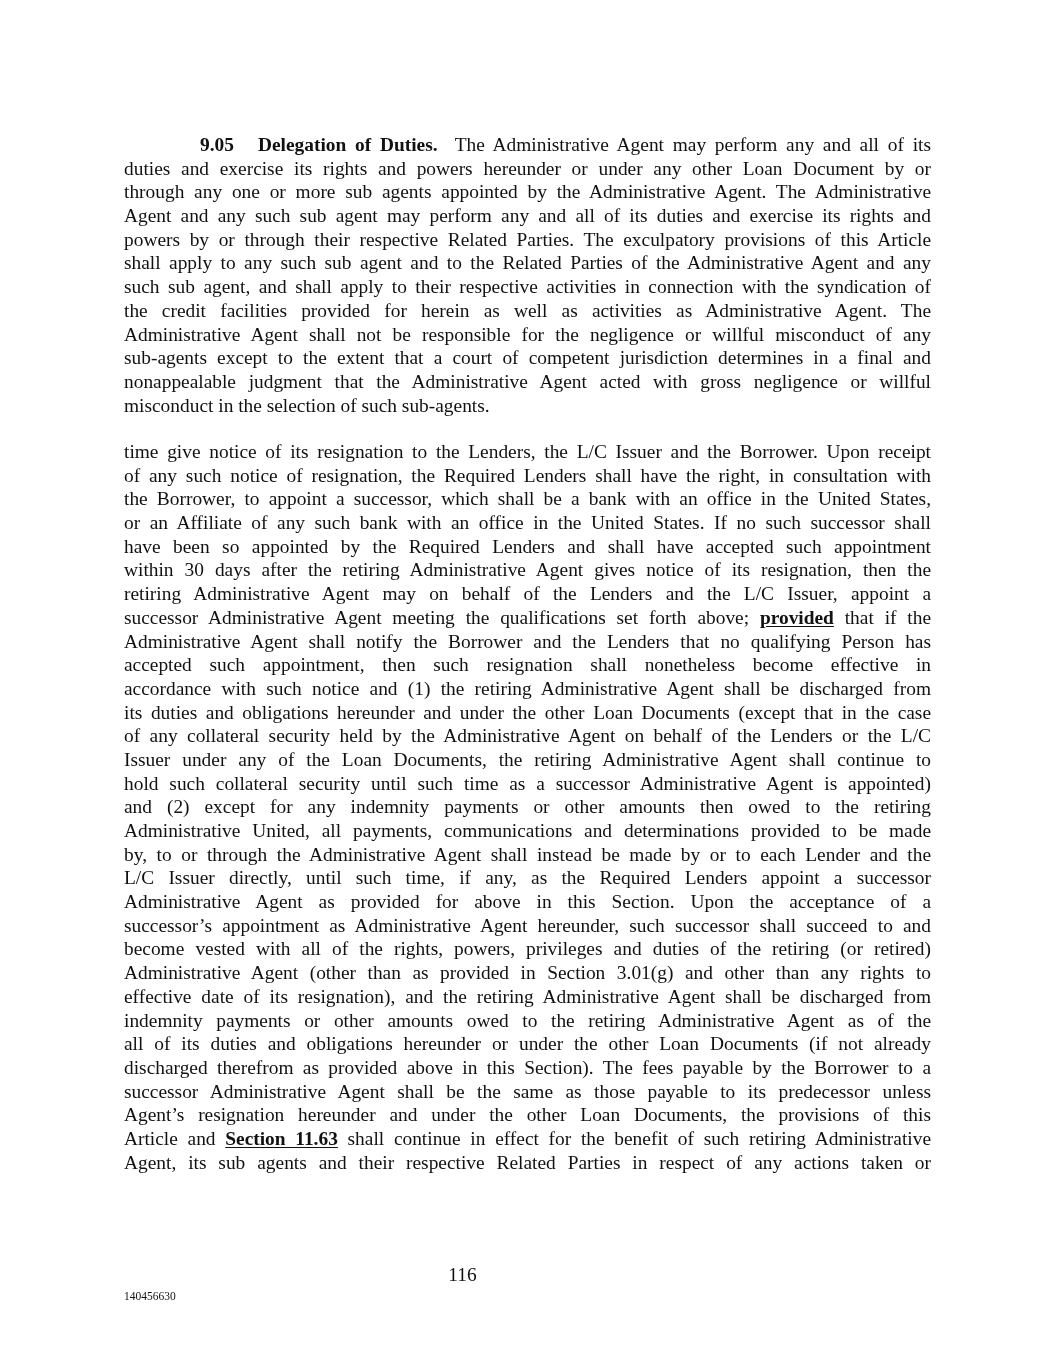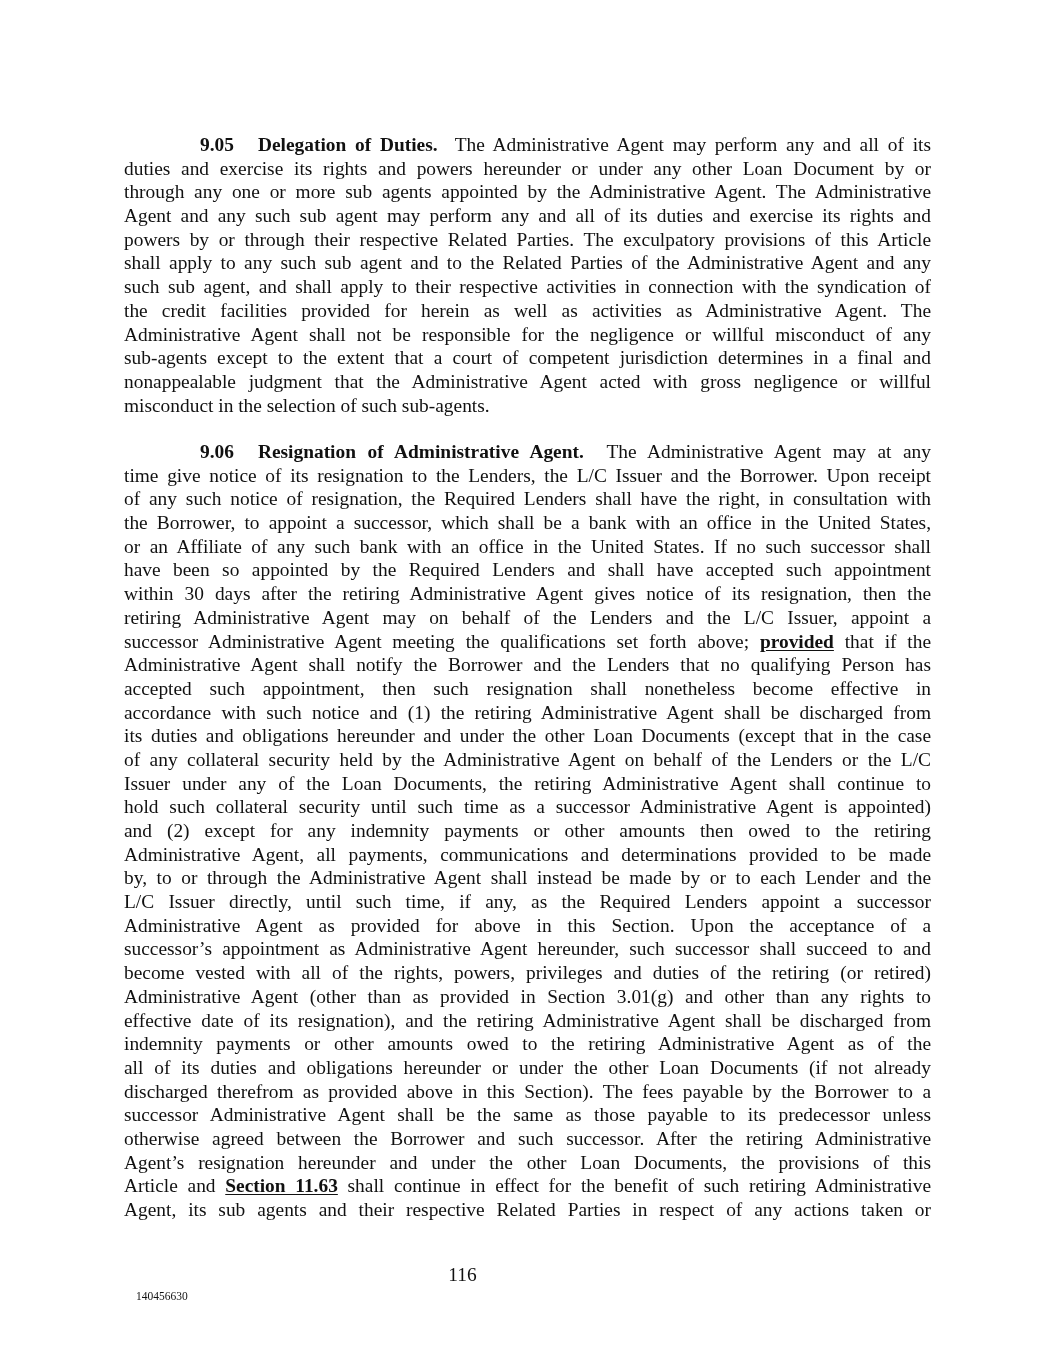--- a/index.html
+++ b/index.html
@@ -20,21 +20,21 @@
   .line.last { text-align-last: left; }
   .line.first { padding-left: 76px; }
   .heading-num { font-weight: bold; margin-top: 44px; }
   .heading-title { font-weight: bold; margin-left: 24px; }
   .u { text-decoration: underline; text-underline-offset: 2px; font-weight: bold; }
   .page-number {
     position: absolute; top: 1263px; left: 0; width: 925px; text-align: center;
     font-size: 19.4px; line-height: 24px;
   }
   .doc-id {
-    position: absolute; top: 1289px; left: 136px;
+    position: absolute; top: 1289px; left: 124px;
     font-size: 11.5px; line-height: 14px;
   }
 </style>
 </head>
 <body>
 
 <div class="page">
 
   <div class="para para-905">
     <span class="line first">
@@ -47,52 +47,48 @@
     <span class="line">shall apply to any such sub agent and to the Related Parties of the Administrative Agent and any</span>
     <span class="line">such sub agent, and shall apply to their respective activities in connection with the syndication of</span>
     <span class="line">the credit facilities provided for herein as well as activities as Administrative Agent.  The</span>
     <span class="line">Administrative Agent shall not be responsible for the negligence or willful misconduct of any</span>
     <span class="line">sub-agents except to the extent that a court of competent jurisdiction determines in a final and</span>
     <span class="line">nonappealable judgment that the Administrative Agent acted with gross negligence or willful</span>
     <span class="line last">misconduct in the selection of such sub-agents.</span>
   </div>
 
   <div class="para para-906">
-    <span class="line first">
-      <span class="heading-num">9.06</span><span class="heading-title">Resignation of Administrative Agent.</span>&nbsp; <span>The Administrative Agent may at any</span>
-    </span>
     <span class="line">time give notice of its resignation to the Lenders, the L/C Issuer and the Borrower.  Upon receipt</span>
     <span class="line">of any such notice of resignation, the Required Lenders shall have the right, in consultation with</span>
     <span class="line">the Borrower, to appoint a successor, which shall be a bank with an office in the United States,</span>
     <span class="line">or an Affiliate of any such bank with an office in the United States.  If no such successor shall</span>
     <span class="line">have been so appointed by the Required Lenders and shall have accepted such appointment</span>
     <span class="line">within 30 days after the retiring Administrative Agent gives notice of its resignation, then the</span>
     <span class="line">retiring Administrative Agent may on behalf of the Lenders and the L/C Issuer, appoint a</span>
     <span class="line"><span>successor Administrative Agent meeting the qualifications set forth above; </span><span class="u">provided</span><span> that if the</span></span>
     <span class="line">Administrative Agent shall notify the Borrower and the Lenders that no qualifying Person has</span>
     <span class="line">accepted such appointment, then such resignation shall nonetheless become effective in</span>
     <span class="line">accordance with such notice and (1) the retiring Administrative Agent shall be discharged from</span>
     <span class="line">its duties and obligations hereunder and under the other Loan Documents (except that in the case</span>
     <span class="line">of any collateral security held by the Administrative Agent on behalf of the Lenders or the L/C</span>
     <span class="line">Issuer under any of the Loan Documents, the retiring Administrative Agent shall continue to</span>
     <span class="line">hold such collateral security until such time as a successor Administrative Agent is appointed)</span>
     <span class="line">and (2) except for any indemnity payments or other amounts then owed to the retiring</span>
-    <span class="line">Administrative Agent, all payments, communications and determinations provided to be made</span>
+    <span class="line">Administrative United, all payments, communications and determinations provided to be made</span>
     <span class="line">by, to or through the Administrative Agent shall instead be made by or to each Lender and the</span>
     <span class="line">L/C Issuer directly, until such time, if any, as the Required Lenders appoint a successor</span>
     <span class="line">Administrative Agent as provided for above in this Section.  Upon the acceptance of a</span>
     <span class="line">successor’s appointment as Administrative Agent hereunder, such successor shall succeed to and</span>
     <span class="line">become vested with all of the rights, powers, privileges and duties of the retiring (or retired)</span>
     <span class="line">Administrative Agent (other than as provided in Section 3.01(g) and other than any rights to</span>
     <span class="line">effective date of its resignation), and the retiring Administrative Agent shall be discharged from</span>
     <span class="line">indemnity payments or other amounts owed to the retiring Administrative Agent as of the</span>
     <span class="line">all of its duties and obligations hereunder or under the other Loan Documents (if not already</span>
     <span class="line">discharged therefrom as provided above in this Section).  The fees payable by the Borrower to a</span>
     <span class="line">successor Administrative Agent shall be the same as those payable to its predecessor unless</span>
-    <span class="line">otherwise agreed between the Borrower and such successor.  After the retiring Administrative</span>
     <span class="line">Agent’s resignation hereunder and under the other Loan Documents, the provisions of this</span>
     <span class="line"><span>Article and </span><span class="u">Section 11.63</span><span> shall continue in effect for the benefit of such retiring Administrative</span></span>
     <span class="line">Agent, its sub agents and their respective Related Parties in respect of any actions taken or</span>
   </div>
 
   <div class="page-number">116</div>
   <div class="doc-id">140456630</div>
 </div>
 
 </body></html>

